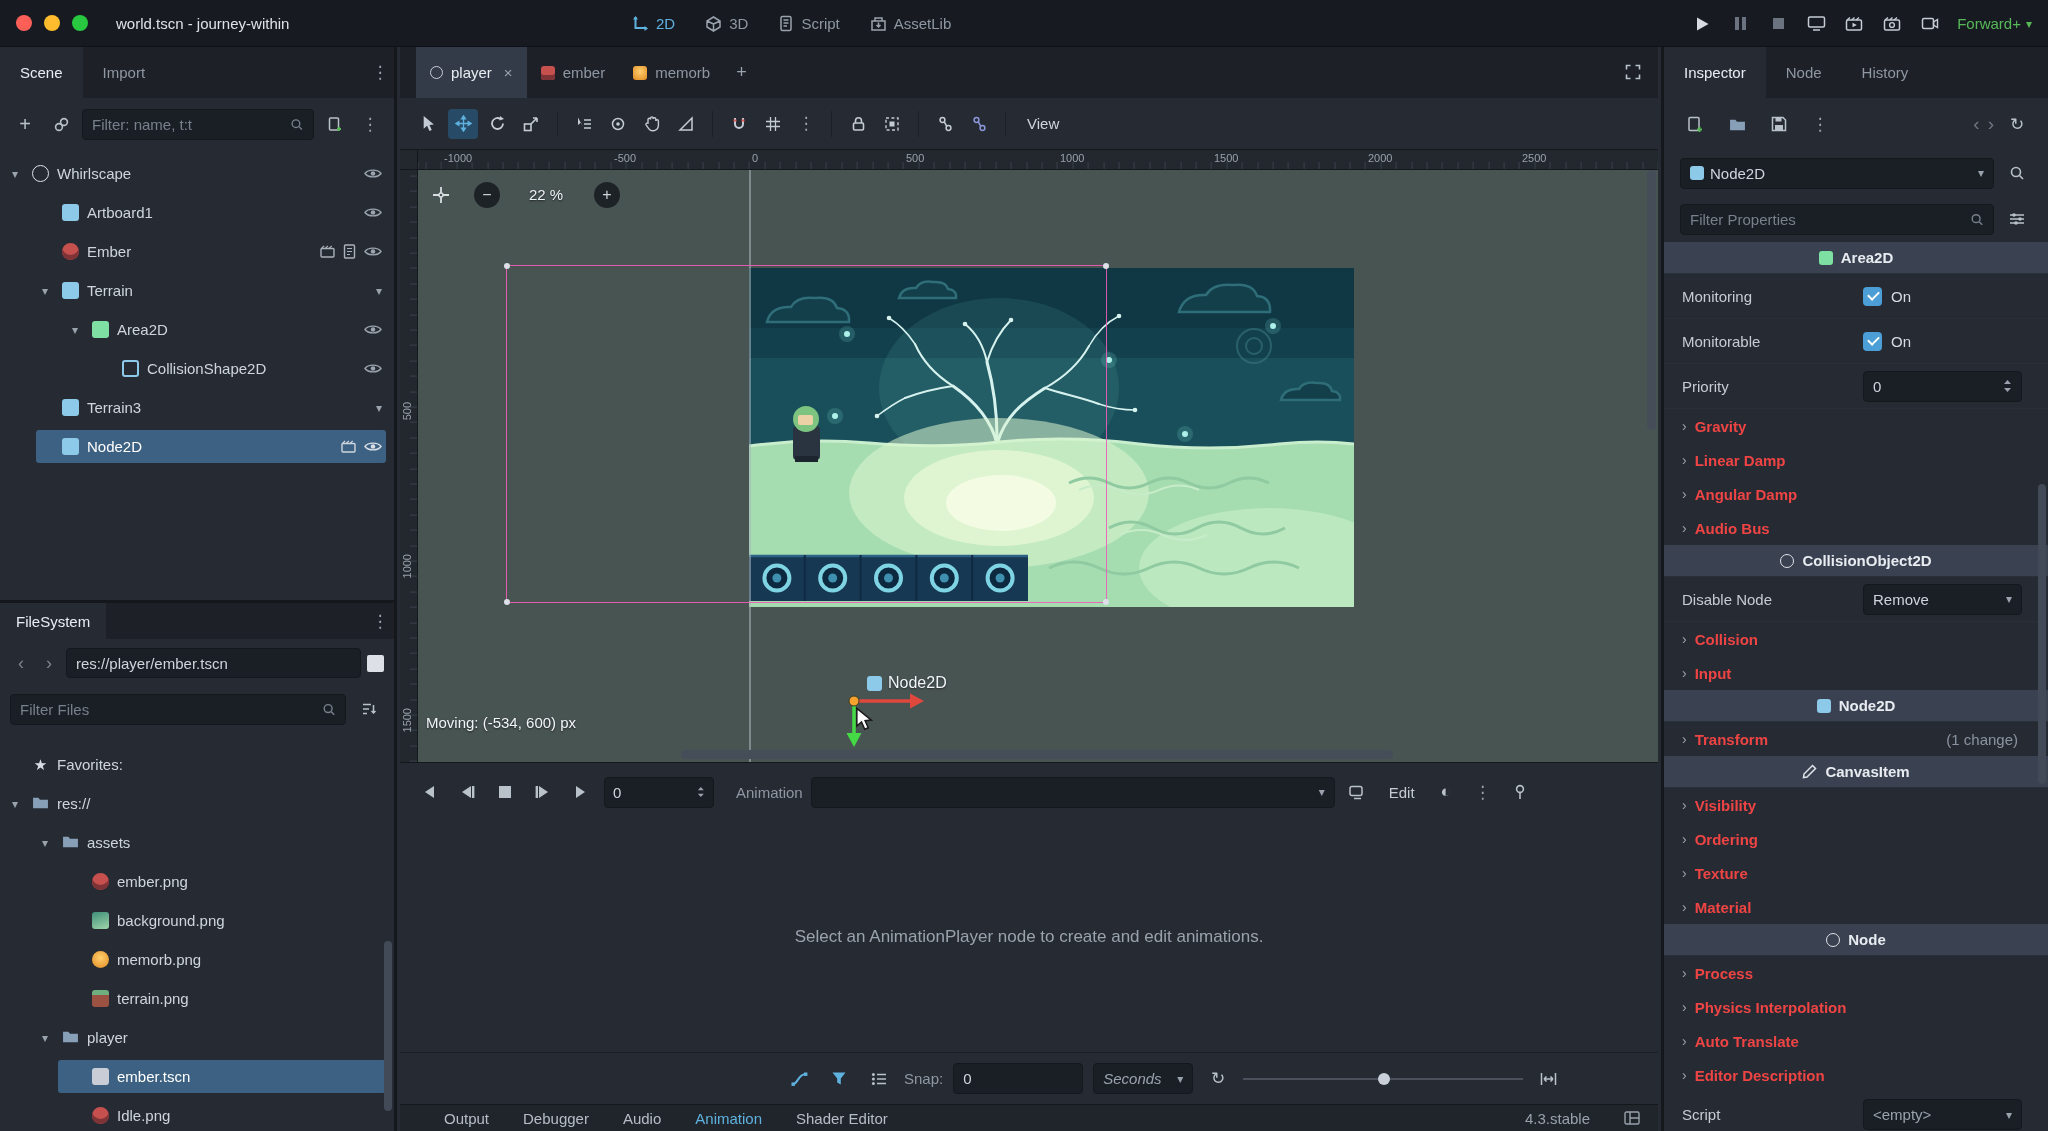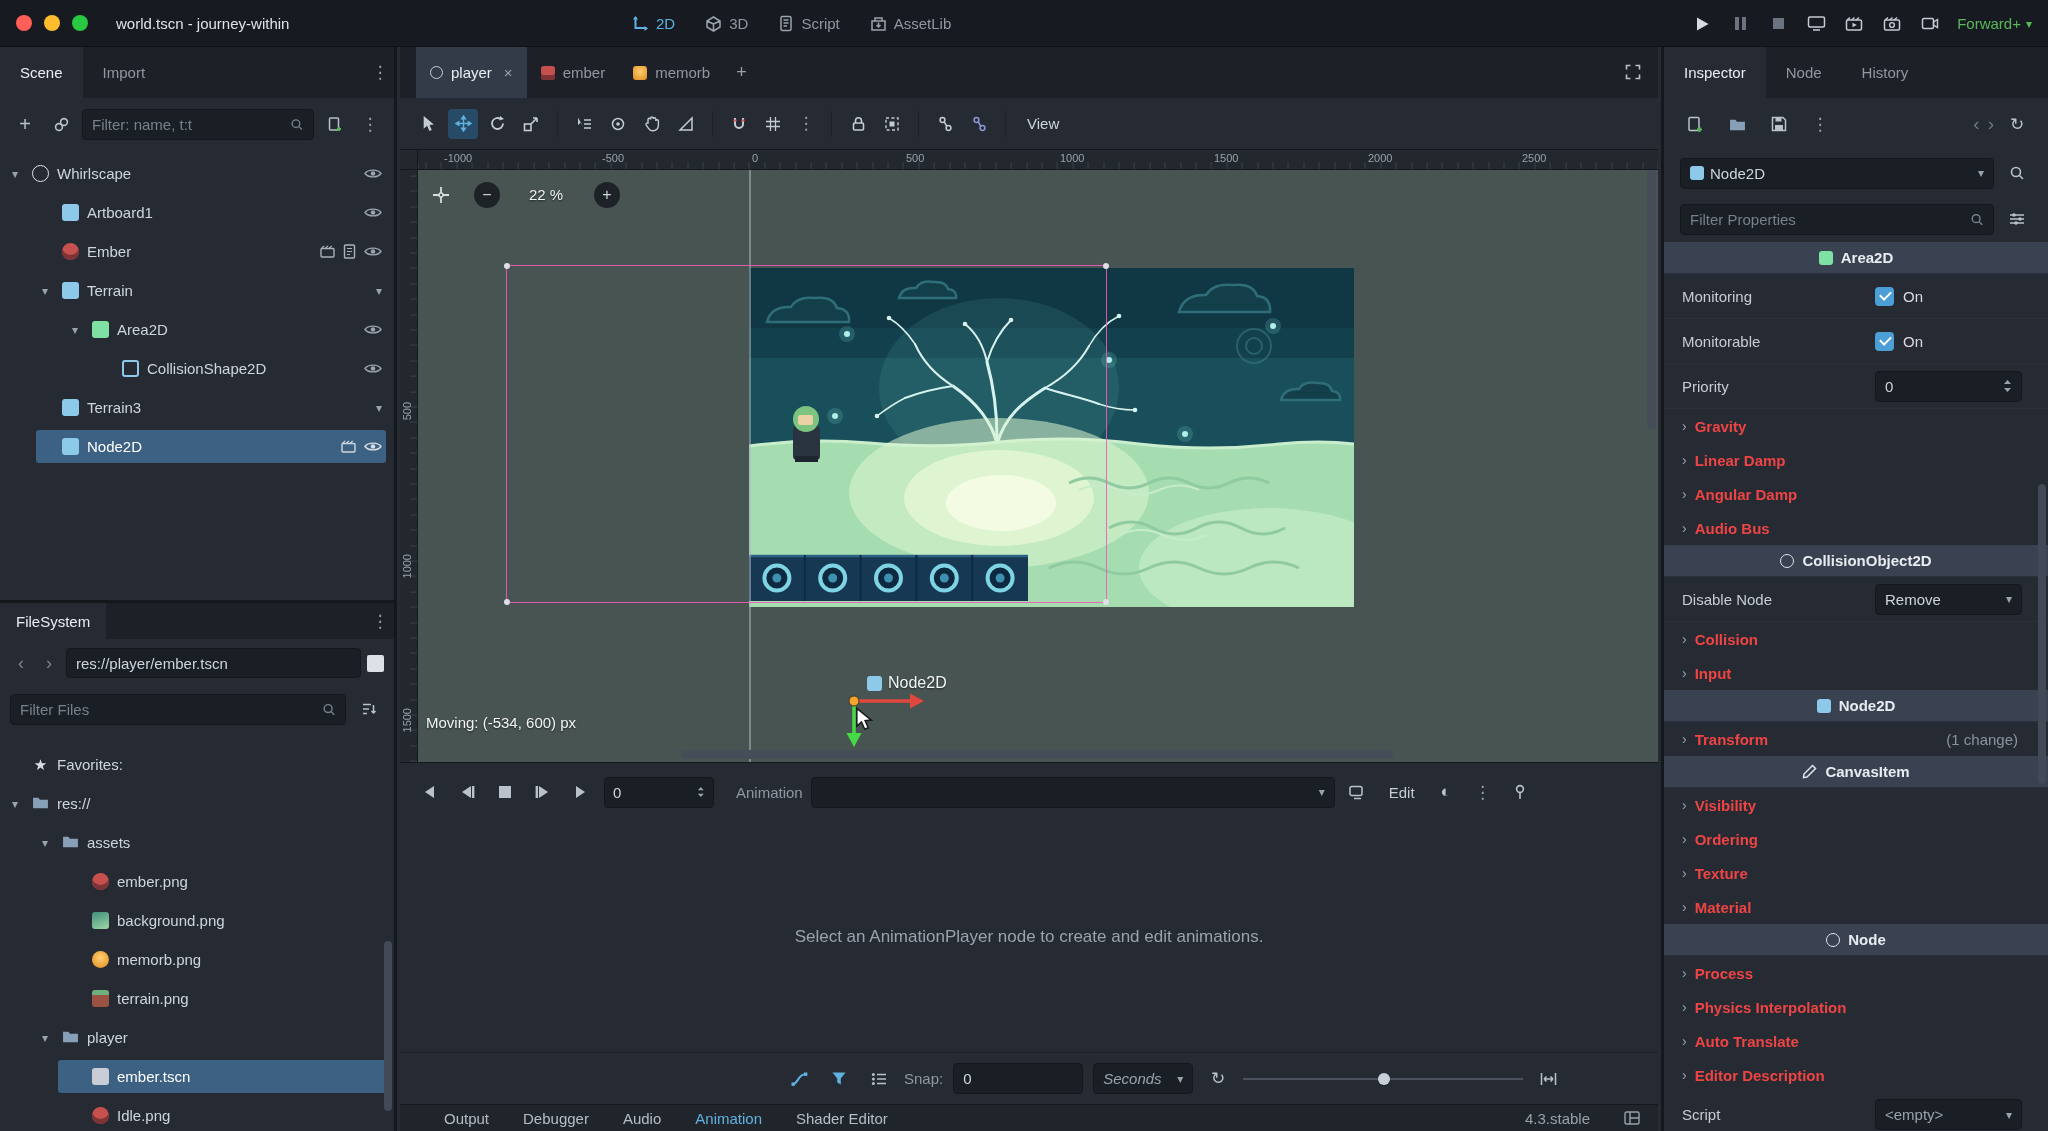--- a/index.html
+++ b/index.html
@@ -156,21 +156,21 @@
   .props{position:relative;overflow:hidden;flex:1;}
   #right{display:flex;flex-direction:column;}
   .pcat{height:32px;background:var(--cat);display:flex;align-items:center;justify-content:center;gap:8px;border-bottom:1px solid #2a303a;}
   .cat-label{font-weight:bold;color:#e8ecf1;font-size:15px;}
   .cicon{width:14px;height:14px;border-radius:3px;}
   .ci-area{background:#7ee0a3;}
   .ci-ring{background:transparent;border:1.8px solid #dfe4ea;border-radius:50%;}
   .ci-node2d{background:#8dc9e8;}
   .prow{height:45px;display:flex;align-items:center;position:relative;border-bottom:1px solid #2a2f38;}
   .plabel{padding-left:18px;color:#c7ccd4;}
-  .pval{position:absolute;left:211px;right:26px;display:flex;align-items:center;gap:9px;}
+  .pval{position:absolute;left:199px;right:26px;display:flex;align-items:center;gap:9px;}
   .checkbox{width:19px;height:19px;border-radius:4px;background:var(--chk);position:relative;}
   .checkbox::after{content:"";position:absolute;left:4.5px;top:4.5px;width:9px;height:5px;border-left:2px solid #fff;border-bottom:2px solid #fff;transform:rotate(-45deg);}
   .onoff{color:#d6dbe2;}
   .valwell{background:var(--well);border:1px solid var(--line);border-radius:4px;height:31px;flex:1;display:flex;align-items:center;padding:0 9px;gap:6px;}
   .pfold{height:34px;display:flex;align-items:center;padding-left:18px;gap:8px;position:relative;}
   .fold-arrow{color:#9aa2ad;font-size:14px;}
   .fold-label{font-weight:bold;color:#ef4444;}
   .fold-note{position:absolute;right:30px;color:#8b93a0;font-weight:normal;}
   .vscroll-right{position:absolute;right:2px;top:242px;width:8px;height:300px;background:#414a56;border-radius:4px;}
   .fs-scroll{position:absolute;right:2px;top:210px;width:8px;height:170px;background:#414a56;border-radius:4px;}
@@ -636,21 +636,21 @@
         </svg>
       </span>
     <span class="vsep"></span>
     <span class="viewmenu">View</span>
   </div>
 
   <div class="canvas-area">
     <div class="ruler-corner"></div>
     <div class="ruler-top">
       <span style="left:26px">-1000</span>
-      <span style="left:184px">-500</span>
+      <span style="left:196px">-500</span>
       <span style="left:334px">0</span>
       <span style="left:488px">500</span>
       <span style="left:642px">1000</span>
       <span style="left:796px">1500</span>
       <span style="left:950px">2000</span>
       <span style="left:1104px">2500</span>
     </div>
     <div class="ruler-left">
       <span style="top:232px">500</span>
       <span style="top:384px">1000</span>

